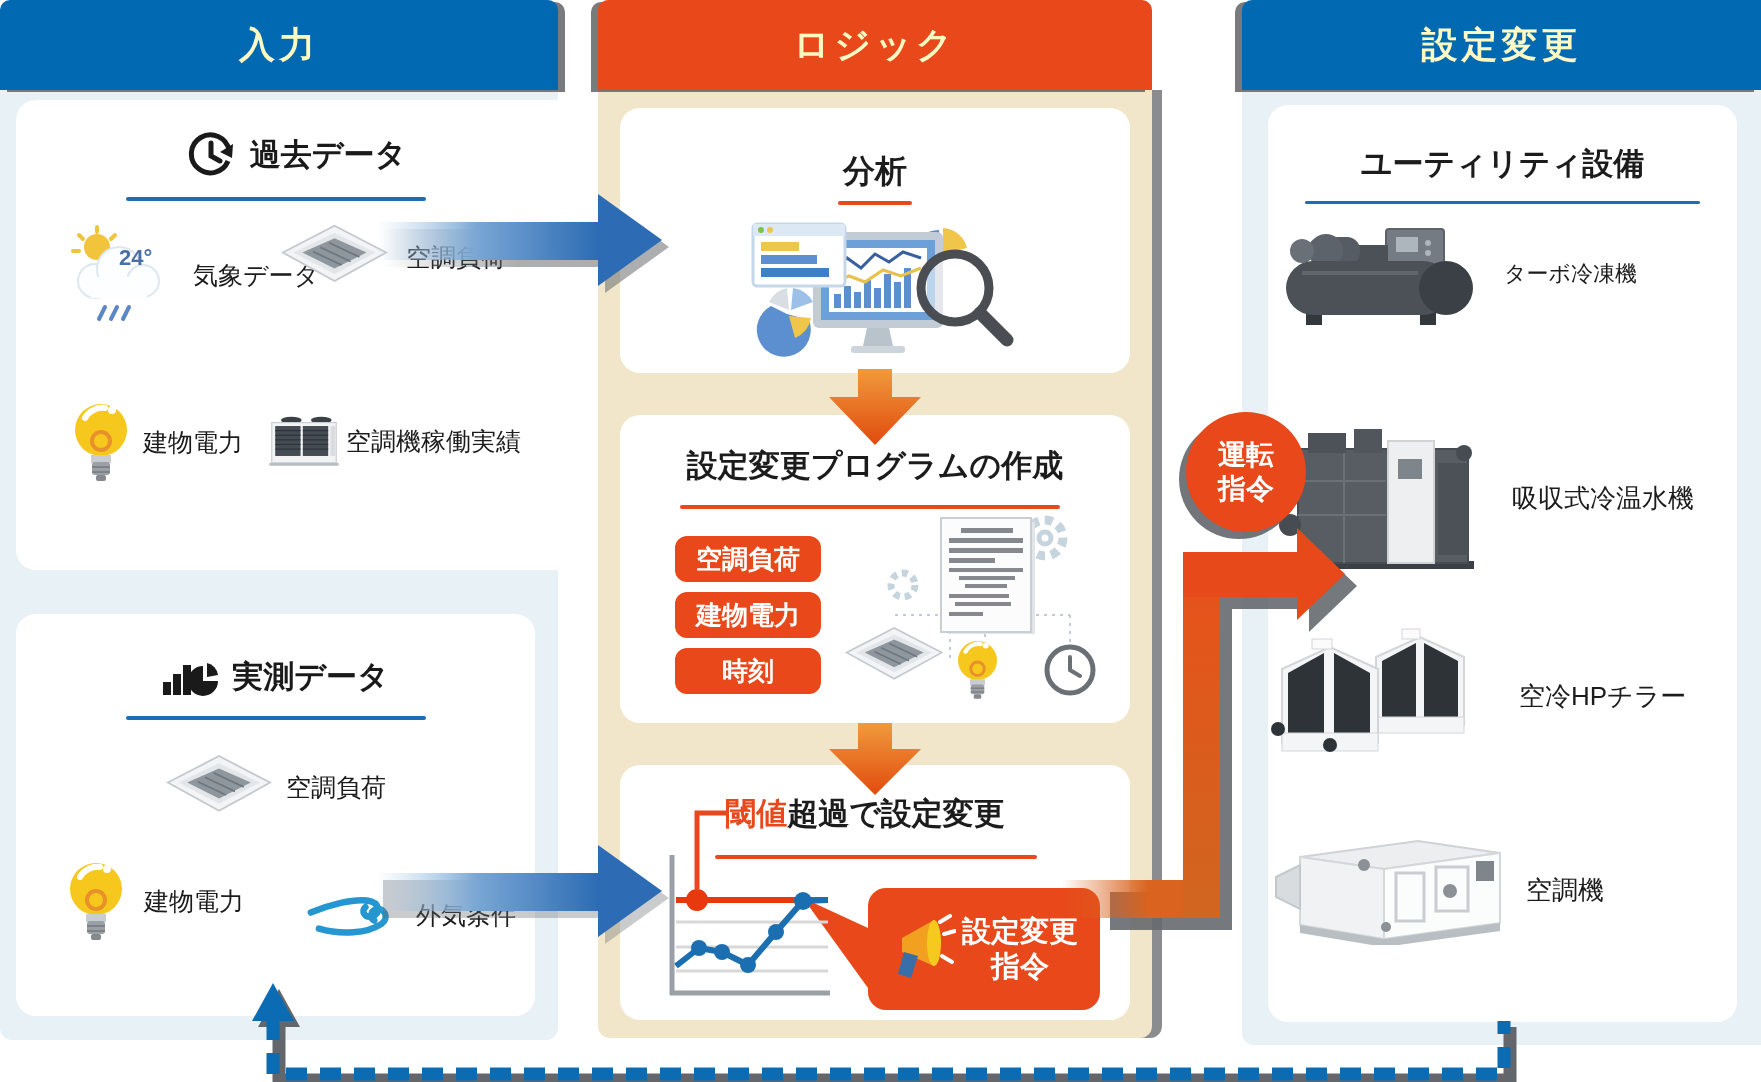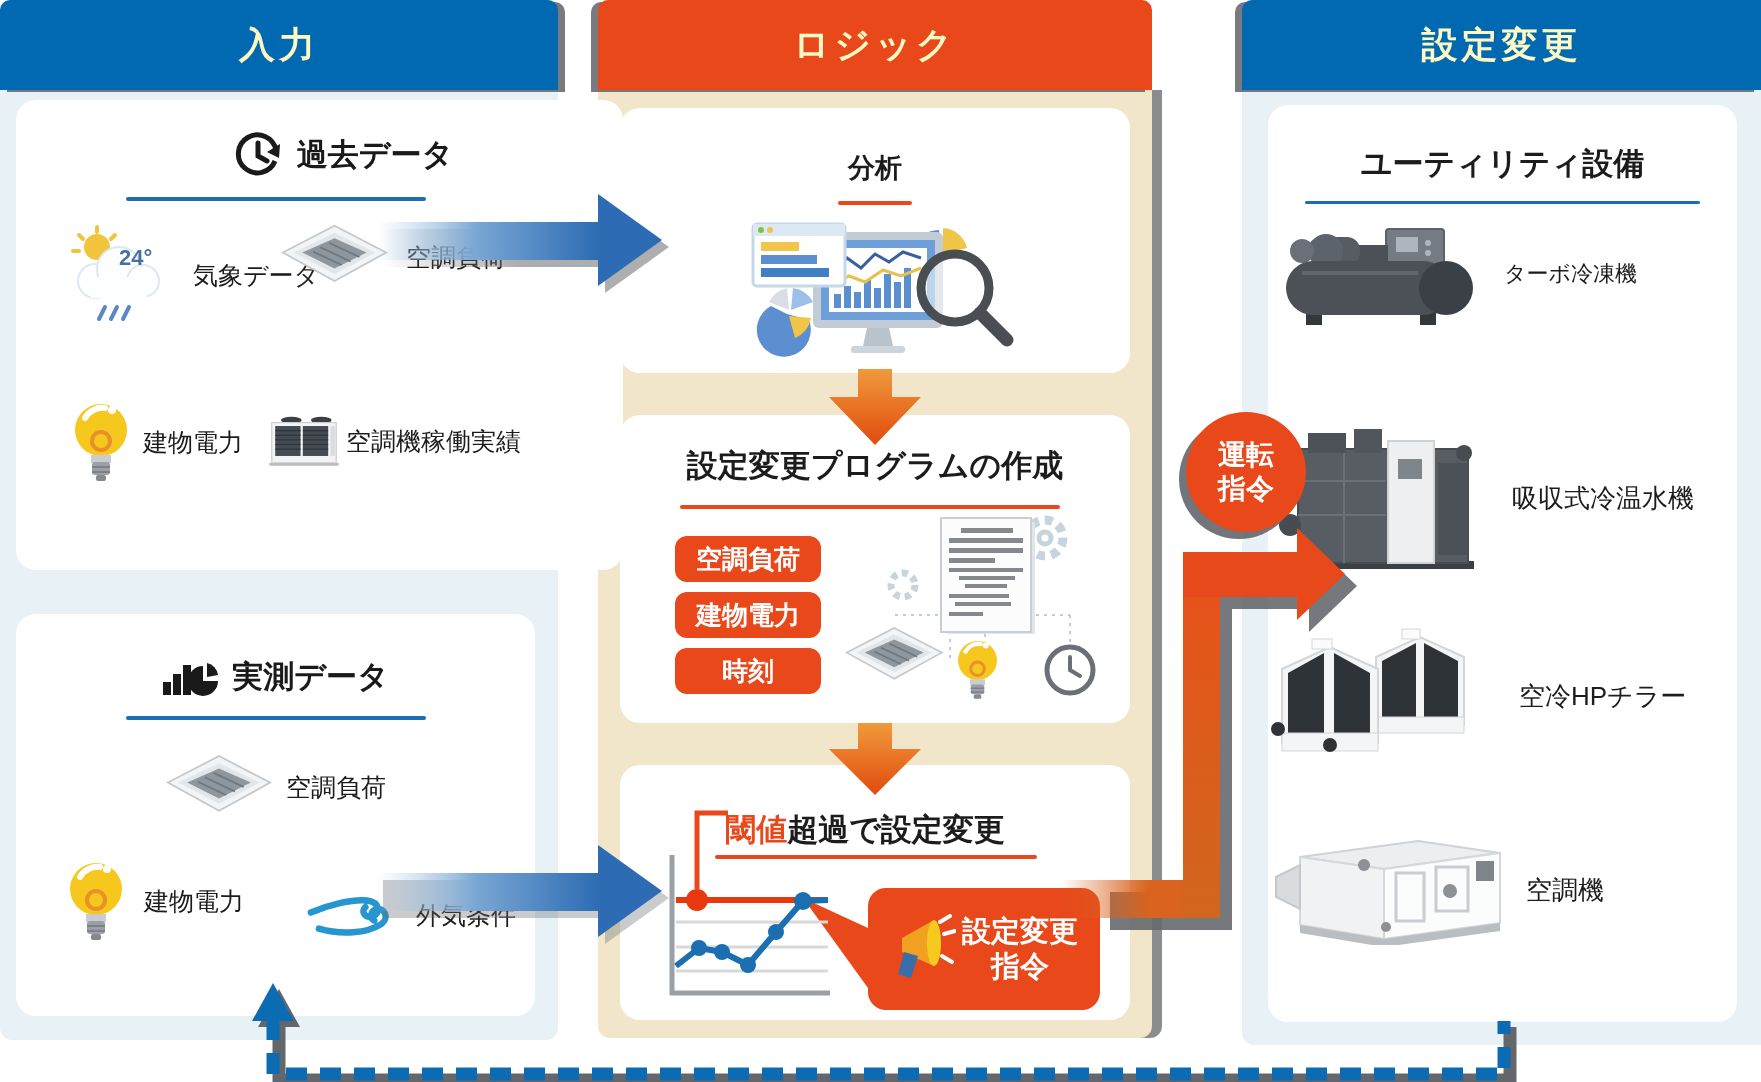--- a/index.html
+++ b/index.html
@@ -74,21 +74,21 @@
         <rect x="25" y="75" width="10" height="6" rx="2" fill="#85898d"></rect>
       </g>
     </defs>
   </svg>
 
   <div class="colbody blue-body" style="left:0;width:558px;height:950px;"></div>
   <div class="colhead blue-head" style="left:0;width:558px;box-shadow:7px 2px 0 rgba(96,99,103,0.85);">
     <span>入力</span>
   </div>
 
-  <div class="card" style="left:16px;top:100px;width:560px;height:470px;padding-left:47px;">
+  <div class="card" style="left:16px;top:100px;width:560px;height:470px;">
     <div class="card-title-row" style="margin-top:30px;">
       <svg width="50" height="50" viewBox="0 0 50 50">
         <path d="M42,31 A19,19 0 1 1 43,20" fill="none" stroke="#1a1a1a" stroke-width="5"></path>
         <polygon points="47,14 46,28 34,22" fill="#1a1a1a"></polygon>
         <path d="M25,13 V26 L34,31" fill="none" stroke="#1a1a1a" stroke-width="5" stroke-linecap="round"></path>
       </svg>
       <span class="card-title">過去データ</span>
     </div>
     <div class="underline u-blue" style="left:110px;top:97px;width:300px;"></div>
 
@@ -194,21 +194,21 @@
       <span class="lbl">外気条件</span>
     </div>
   </div>
 
   <div class="colbody beige-body" style="left:598px;width:554px;height:948px;"></div>
   <div class="colhead orange-head" style="left:598px;width:554px;box-shadow:-7px 2px 0 rgba(96,99,103,0.85);">
     <span>ロジック</span>
   </div>
 
   <div class="card" style="left:620px;top:108px;width:510px;height:265px;">
-    <div style="margin-top:42px;text-align:center;font-size:27px;font-weight:700;">分析</div>
+    <div style="margin-top:42px;text-align:center;font-size:32px;font-weight:700;">分析</div>
     <div class="underline u-orange" style="left:218px;top:93px;width:74px;"></div>
     <svg style="position:absolute;left:115px;top:102px;" width="280" height="155" viewBox="0 0 280 155">
       <path d="M178,42 A26,26 0 0 1 204,20 L206,46 Z" fill="#5b8fd0"></path>
       <path d="M208,18 A26,26 0 0 1 232,38 L208,44 Z" fill="#f0c64a"></path>
       <rect x="78" y="22" width="130" height="96" rx="6" fill="#c3ccd6"></rect>
       <rect x="86" y="30" width="114" height="80" fill="#6d9fd8"></rect>
       <rect x="94" y="38" width="98" height="64" fill="#ffffff"></rect>
       <g fill="#5b8fd0">
         <rect x="99" y="84" width="7" height="14"></rect>
           <rect x="109" y="76" width="7" height="22"></rect>
@@ -293,21 +293,21 @@
     <defs>
         <linearGradient id="gd2" x1="0" y1="0" x2="0" y2="1">
       <stop offset="0" stop-color="#f09a3c"></stop>
           <stop offset="1" stop-color="#e14b0e"></stop>
         </linearGradient>
       </defs>
     <polygon points="29,0 63,0 63,26 92,26 46,72 0,26 29,26" fill="url(#gd2)"></polygon>
   </svg>
 
   <div class="card" style="left:620px;top:765px;width:510px;height:255px;">
-    <div class="thr-title" style="margin-top:44px;">
+    <div class="thr-title" style="margin-top:28px;">
       <span class="thr-hi">閾値</span>
       <span>超過で設定変更</span>
     </div>
     <div class="underline u-orange" style="left:95px;top:90px;width:322px;"></div>
     <svg style="position:absolute;left:30px;top:40px;" width="250" height="200" viewBox="0 0 250 200">
       <polygon points="153,93 218,123 218,183" fill="#e8481a"></polygon>
       <path d="M78,8 H47 V84" fill="none" stroke="#e8481a" stroke-width="5"></path>
       <line x1="22" y1="50" x2="22" y2="190" stroke="#9aa0a5" stroke-width="5"></line>
       <line x1="20" y1="188" x2="180" y2="188" stroke="#9aa0a5" stroke-width="5"></line>
       <g stroke="#d8d8d8" stroke-width="3">

